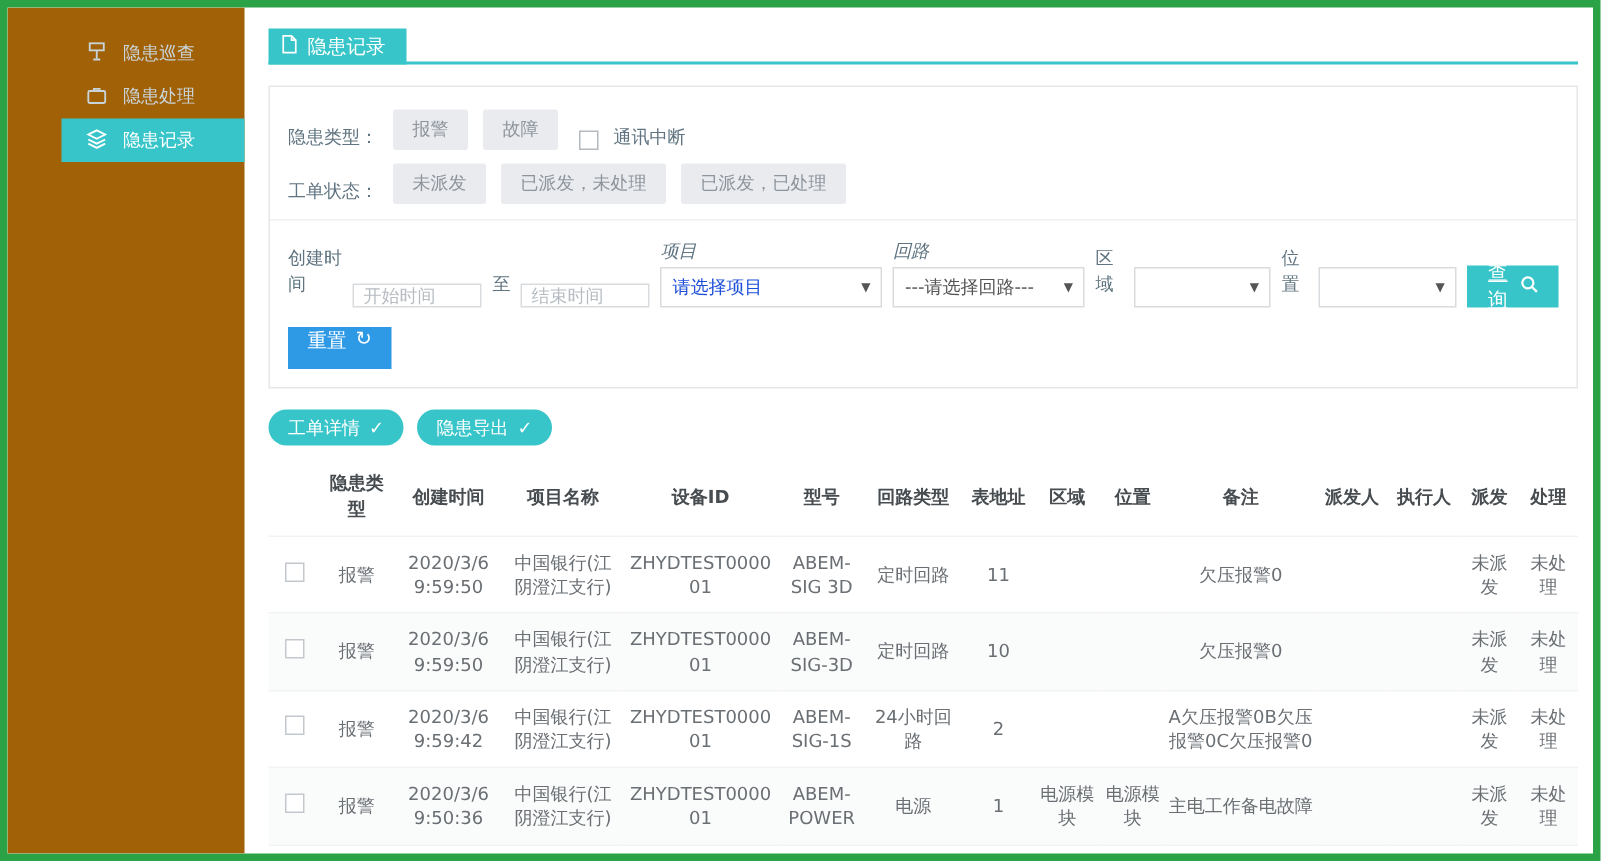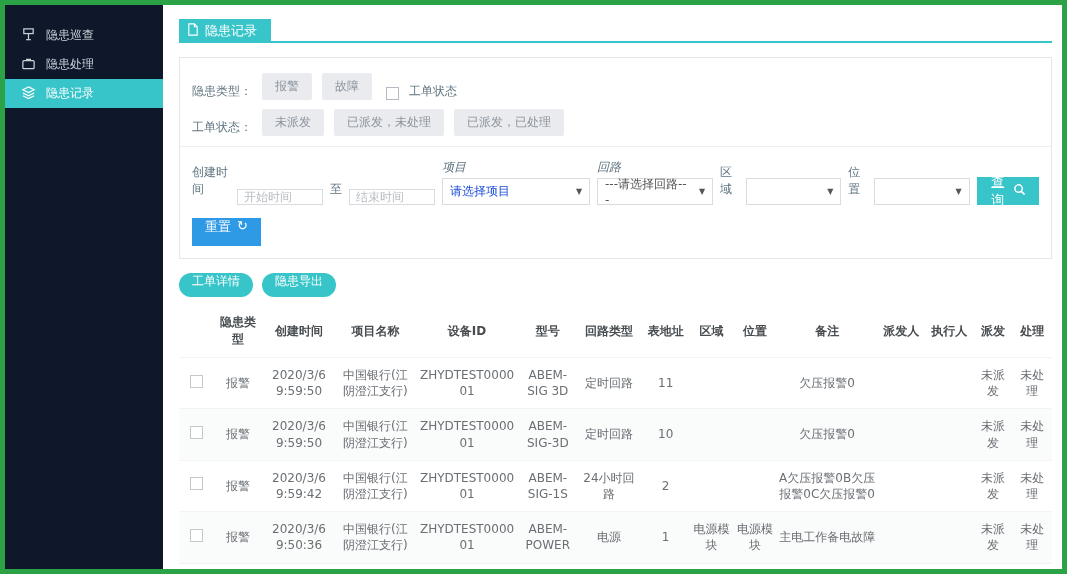--- a/index.html
+++ b/index.html
@@ -5,21 +5,21 @@
   * { box-sizing: border-box; margin: 0; padding: 0; }
   html,body { width: 1067px; height: 574px; }
   body {
     border: 5px solid #2ba245;
     background: #fff;
     display: flex;
     overflow: hidden;
     font-family: "DejaVu Sans", "Liberation Sans", sans-serif;
   }
   
-  .sidebar { width: 158px; flex-shrink: 0; background: #0f172a; padding-top: 16px; }
+  .sidebar { width: 158px; flex-shrink: 0; background: #a16207; padding-top: 16px; padding-left: 36px; }
   .side-item { display: flex; align-items: center; gap: 10px; height: 29px;
     padding-left: 16px; color: #c9d4da; font-size: 12px; cursor: pointer; }
   .side-item.active { background: #38c5c9; color: #fff; }
   .side-item svg { flex-shrink: 0; }
   
   .main { flex: 1; padding: 12px 10px 0 16px; overflow: hidden; }
   .title-bar { border-bottom: 2px solid #38c5c9; display: flex; align-items: flex-end; height: 26px; }
   .title-chip { background: #38c5c9; color: #fff; font-size: 13px; height: 24px;
     padding: 0 14px 0 8px; display: flex; align-items: center; gap: 6px; margin-bottom: -2px; }
   
@@ -35,31 +35,31 @@
   .text-input { width: 86px; height: 16px; border: 1px solid #d8dcdf; padding: 0 6px; font-size: 12px;
     color: #555; outline: none; }
   .text-input::placeholder { color: #b7bdc3; }
   .fgroup { display: flex; flex-direction: column; gap: 2px; }
   .fgroup .top-label { font-size: 12px; color: #5f7480; font-style: italic; }
   .select { height: 27px; border: 1px solid #d8dcdf; background: #fff; display: flex; align-items: center;
     justify-content: space-between; padding: 0 7px; color: #555; font-size: 12px; cursor: pointer; }
   .select .ph { color: #1d4ed8; }
   .caret { font-size: 8px; color: #555; margin-left: 8px; }
   .sel-project { width: 148px; }
-  .sel-loop { width: 116px; }
+  .sel-loop { width: 128px; }
   .sel-region { width: 116px; }
   .sel-position { width: 116px; }
   .btn-search { background: #38c5c9; color: #fff; border: none; height: 28px; padding: 0 13px;
     font-size: 13px; display: inline-flex; align-items: center; gap: 7px; margin-left: auto; cursor: pointer; text-decoration: underline; }
   .btn-reset { background: #2e9ae6; color: #fff; border: none; height: 28px; padding: 0 13px;
     font-size: 13px; display: inline-flex; align-items: flex-start; gap: 6px; margin-top: 13px; cursor: pointer; }
   
   .pills { display: flex; gap: 9px; margin: 14px 0 8px; }
   .pill { background: #38c5c9; color: #fff; border: none; border-radius: 12px; height: 24px;
-    padding: 0 13px; display: inline-flex; align-items: center; gap: 6px; font-size: 12px; cursor: pointer; flex-direction: column; }
+    padding: 0 13px; display: inline-flex; align-items: center; gap: 6px; font-size: 12px; cursor: pointer; }
   
   table { width: 100%; border-collapse: collapse; table-layout: fixed; font-size: 12px; color: #6a6f74; margin-top: 4px; }
   thead th { color: #474c50; font-weight: 700; font-size: 12px; padding: 9px 2px; text-align: center; }
   td { padding: 9px 2px; text-align: center; vertical-align: middle;
     white-space: pre-line; word-break: break-word; overflow-wrap: anywhere; line-height: 1.35; }
   tbody tr { border-top: 1px solid #f2f3f4; }
   tbody tr:nth-child(even) { background: #fafbfb; }
   .cb { width: 13px; height: 13px; border: 1px solid #c3c8cd; background: #fff; display: inline-block; cursor: pointer; }
 </style>
 </head>
@@ -110,21 +110,21 @@
       <span>隐患记录</span>
     </div>
   </div>
 
   <div class="panel">
     <div class="chip-row">
       <span class="inline-label">隐患类型：</span>
       <button class="chip">报警</button>
       <button class="chip">故障</button>
       <span class="cbx"></span>
-      <span>工单状态</span>
+      <span>通讯中断</span>
     </div>
     <div class="chip-row">
       <span class="inline-label">工单状态：</span>
       <button class="chip">未派发</button>
       <button class="chip">已派发，未处理</button>
       <button class="chip">已派发，已处理</button>
     </div>
     <div class="divider"></div>
     <div class="input-row">
       <span class="inline-label">创建时间</span>

